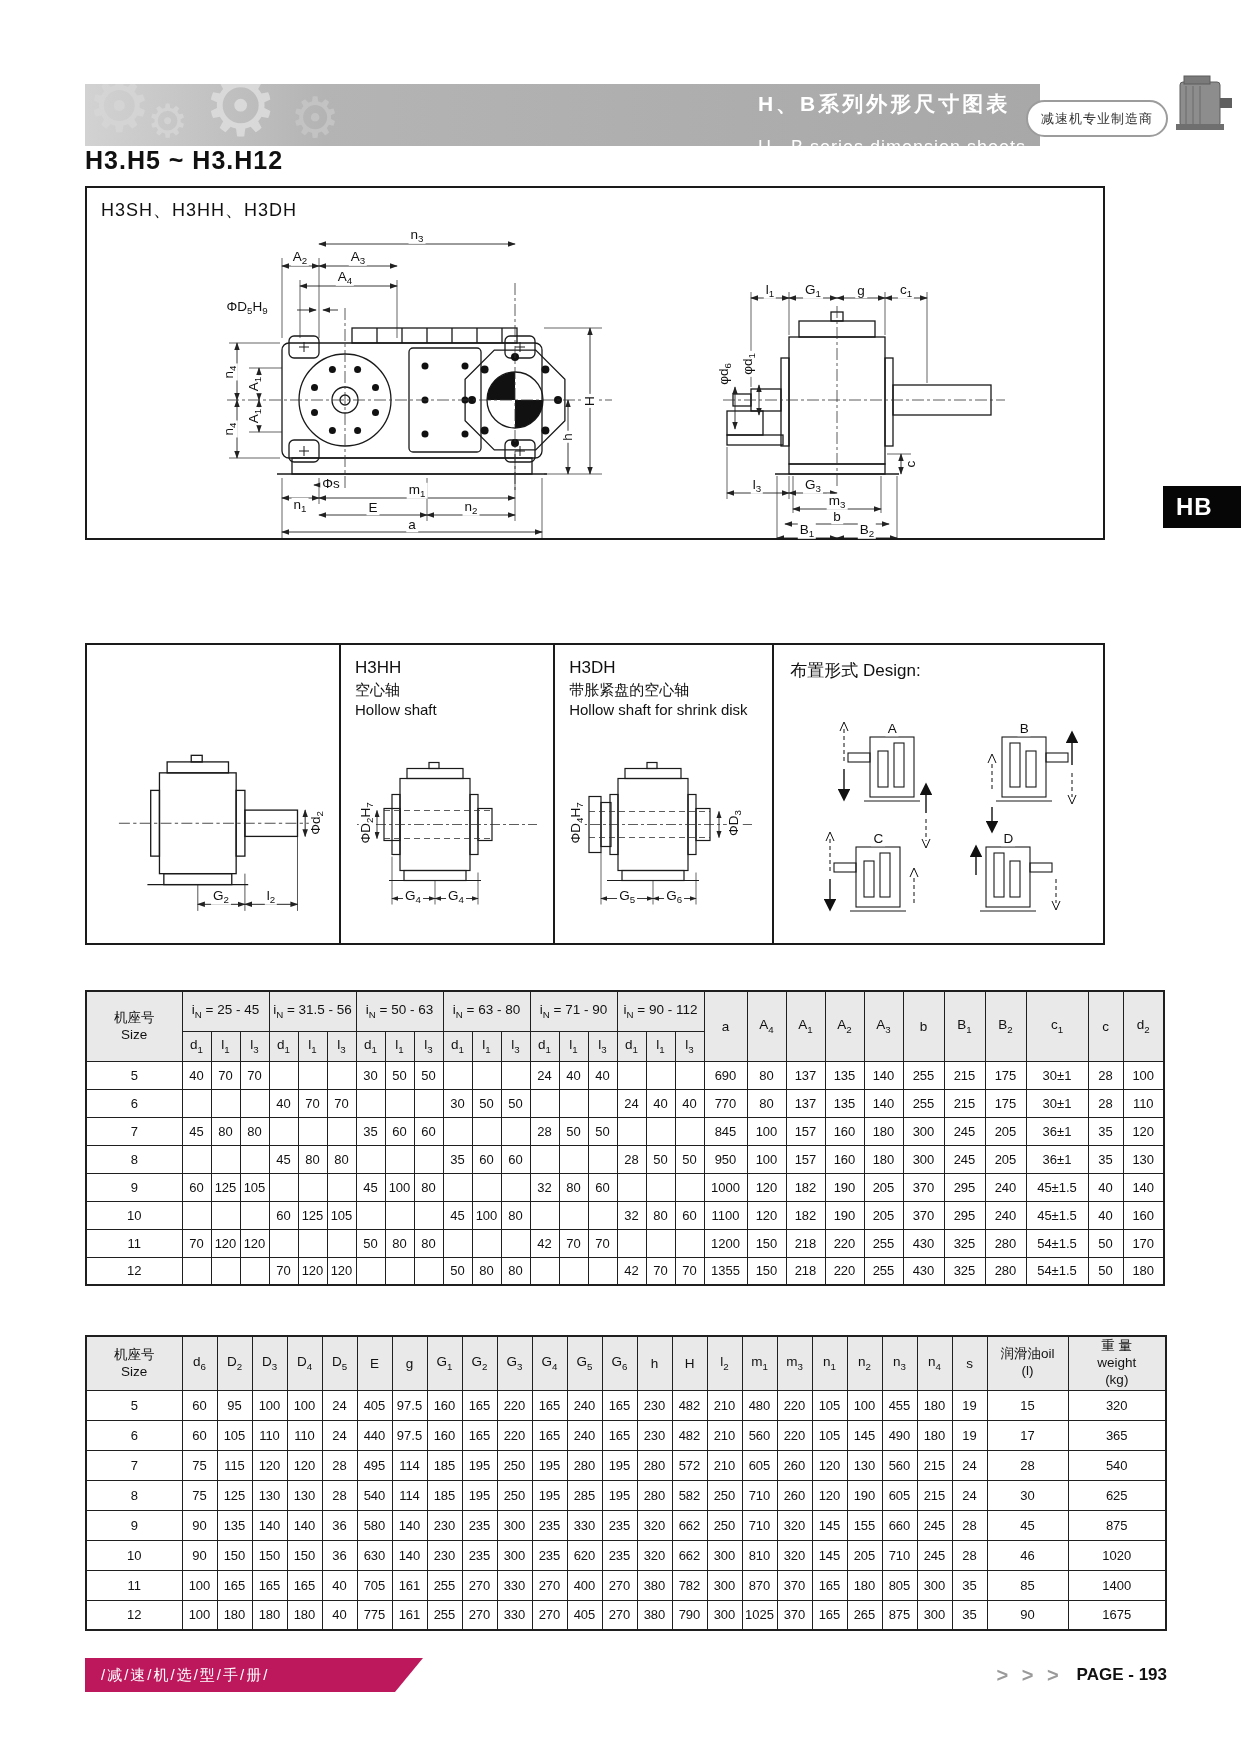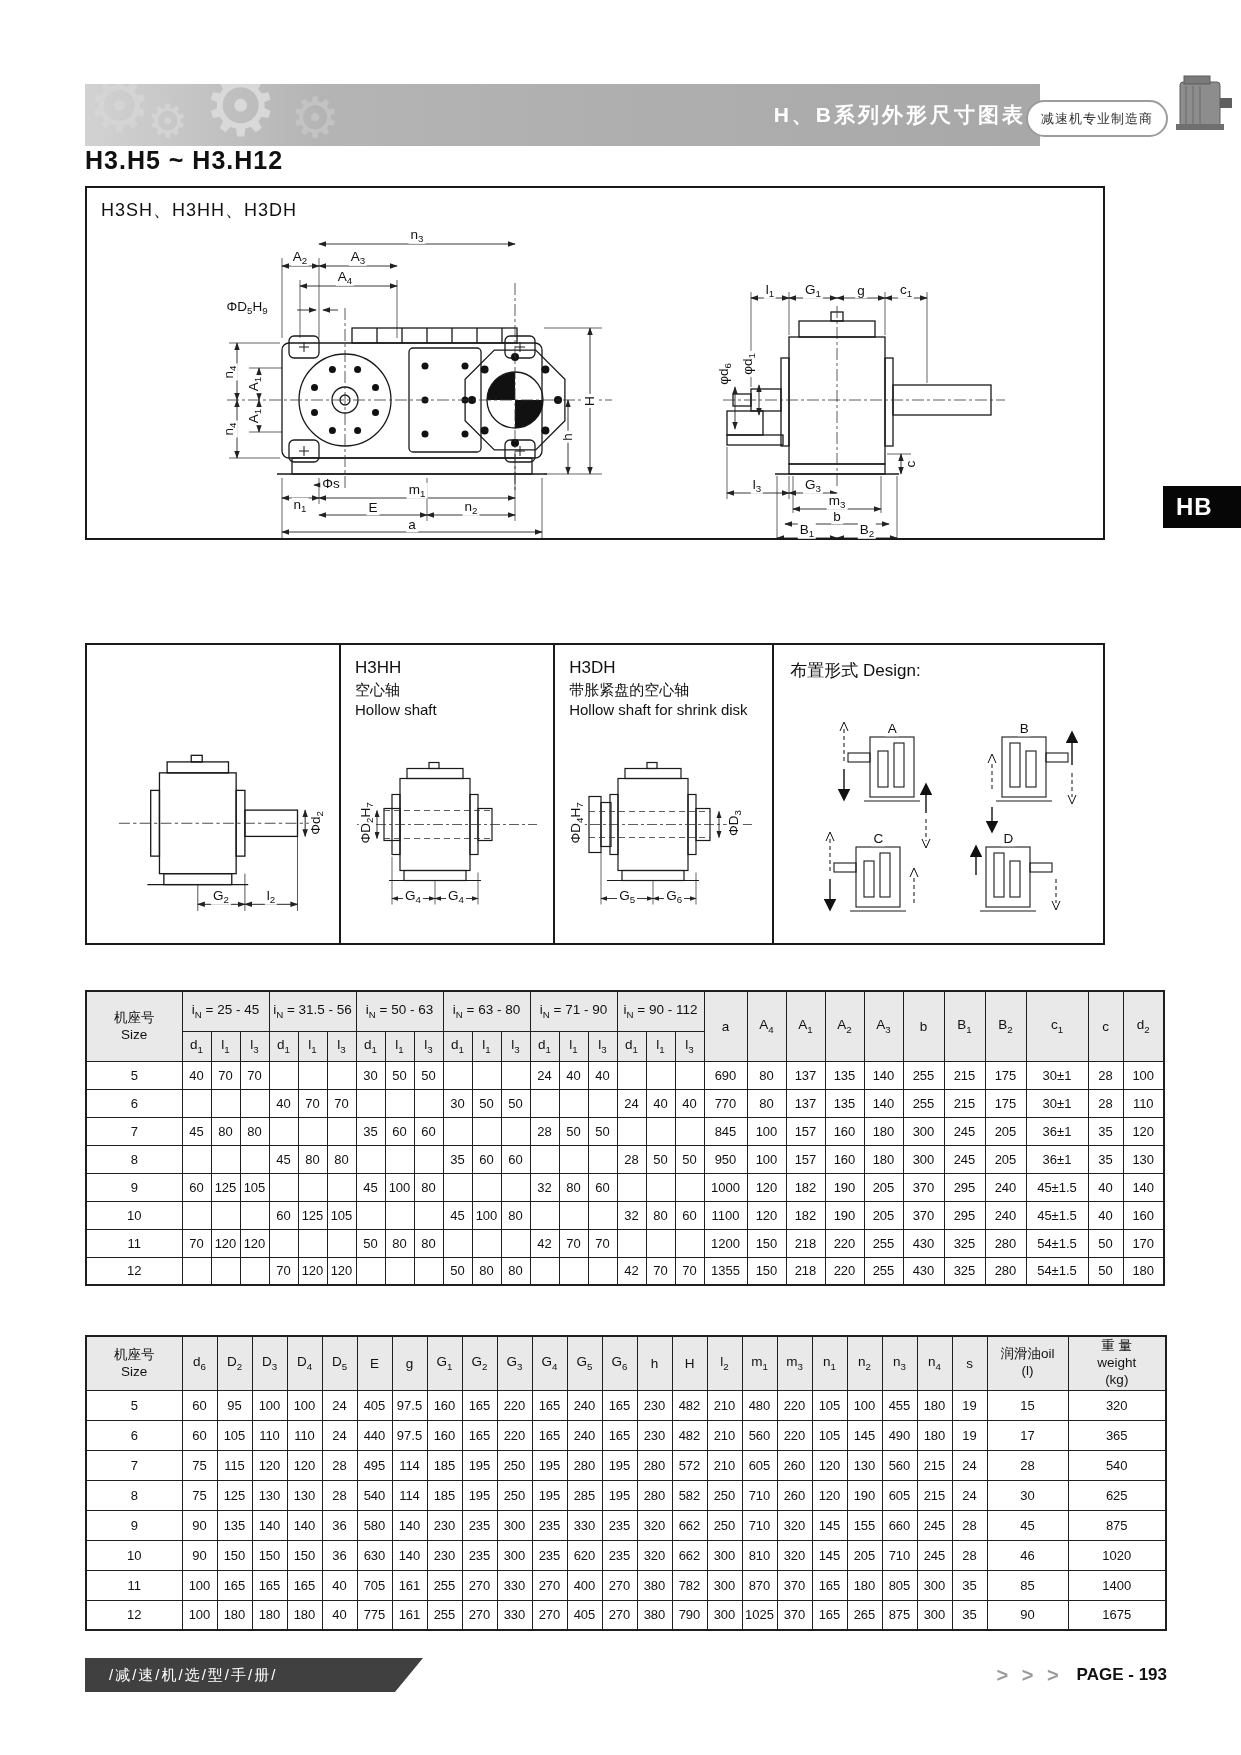--- a/index.html
+++ b/index.html
@@ -2,21 +2,21 @@
 <html><head>
 <meta charset="utf-8">
 <style>
   *{box-sizing:border-box;margin:0;padding:0}
   html,body{background:#fff}
   body{width:1241px;height:1755px;position:relative;font-family:"Liberation Sans",sans-serif;color:#111;overflow:hidden}
   .abs{position:absolute}
   
   .banner{left:85px;top:84px;width:955px;height:62px;background:linear-gradient(90deg,#d2d2d2,#b4b4b4 25%,#a8a8a8);overflow:hidden}
   .gear{position:absolute;color:#d6d6d6;opacity:.85;line-height:1}
-  .banner-title{position:absolute;right:14px;top:17px;text-align:right;color:#fff}
+  .banner-title{position:absolute;right:14px;top:6px;color:#fff}
   .banner-title .zh{font-size:21px;font-weight:bold;letter-spacing:3px}
   .banner-title .en{font-size:18px;letter-spacing:1px;margin-top:17px}
   .badge{left:1026px;top:100px;width:142px;height:37px;background:#fff;border:2px solid #9c9c9c;border-radius:19px;
          font-size:13px;color:#333;text-align:center;line-height:33px;letter-spacing:1px;z-index:3}
   .gbox-icon{left:1146px;top:64px;z-index:2}
   
   .page-title{left:85px;top:146px;font-size:25px;font-weight:bold;letter-spacing:1px}
   
   .frame{border:2px solid #1a1a1a;background:#fff}
   .box1{left:85px;top:186px;width:1020px;height:354px}
@@ -47,22 +47,22 @@
        white-space:nowrap;overflow:hidden;font-size:13px}
   .dimtable th{background:#e9e9e9;font-weight:normal;font-size:13.5px}
   .corner{line-height:1.3;font-size:13.5px}
   #table1 thead tr.r1{height:40px}
   #table1 thead tr.r2{height:30px}
   #table1 tbody tr{height:28px}
   #table2 thead tr{height:54px}
   #table2 tbody tr{height:30px}
   .small-hdr{font-size:12px;line-height:1.25}
   
-  .footL{left:85px;top:1658px;width:338px;height:34px;background:#404040;color:#fff;font-size:15px;
-         letter-spacing:2px;line-height:34px;padding-left:24px;
+  .footL{left:85px;top:1658px;width:338px;height:34px;background:#be185d;color:#fff;font-size:15px;
+         letter-spacing:2px;line-height:34px;padding-left:16px;
          clip-path:polygon(0 0,100% 0,calc(100% - 28px) 100%,0 100%)}
   .footR{left:930px;top:1658px;width:237px;height:34px;display:flex;align-items:center;justify-content:flex-end;gap:14px}
   .chev{color:#9a9a9a;font-size:20px;font-weight:bold;letter-spacing:4px}
   .pageno{font-size:17px;font-weight:bold}
 </style>
 </head>
 <body>
 
 <div class="abs banner">
   <span class="gear" style="left:2px;top:-14px;font-size:72px">⚙</span>

